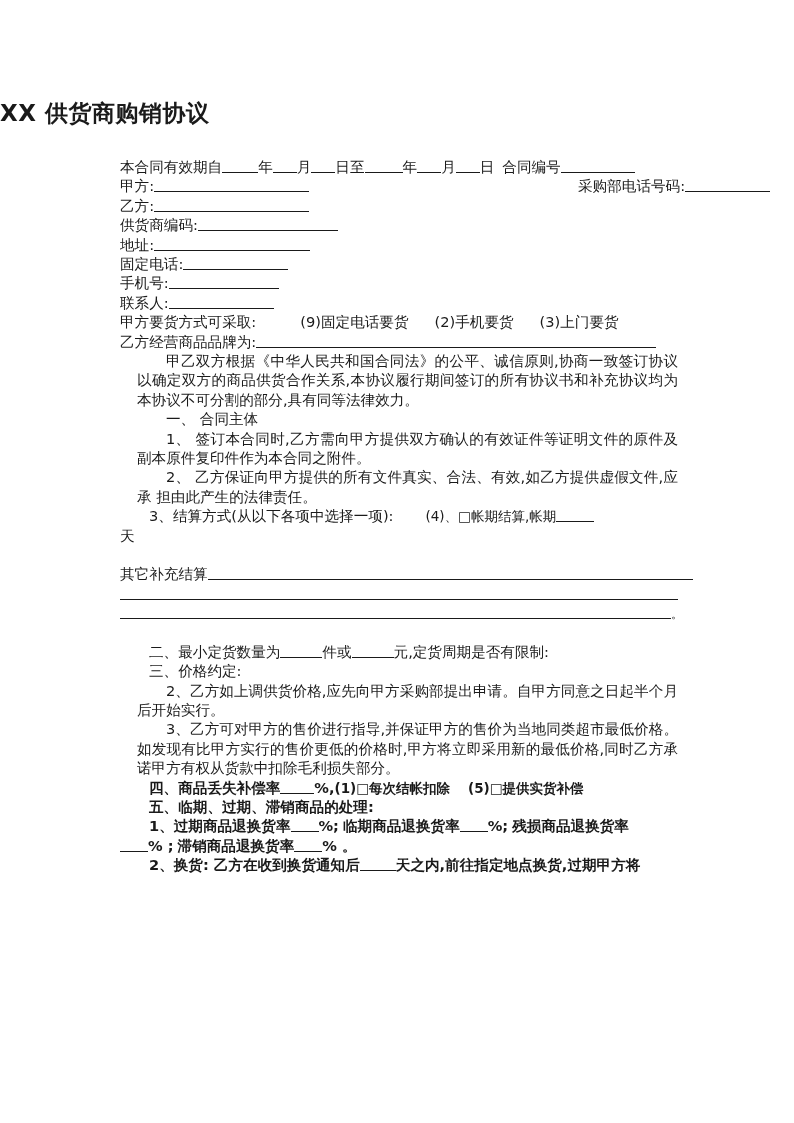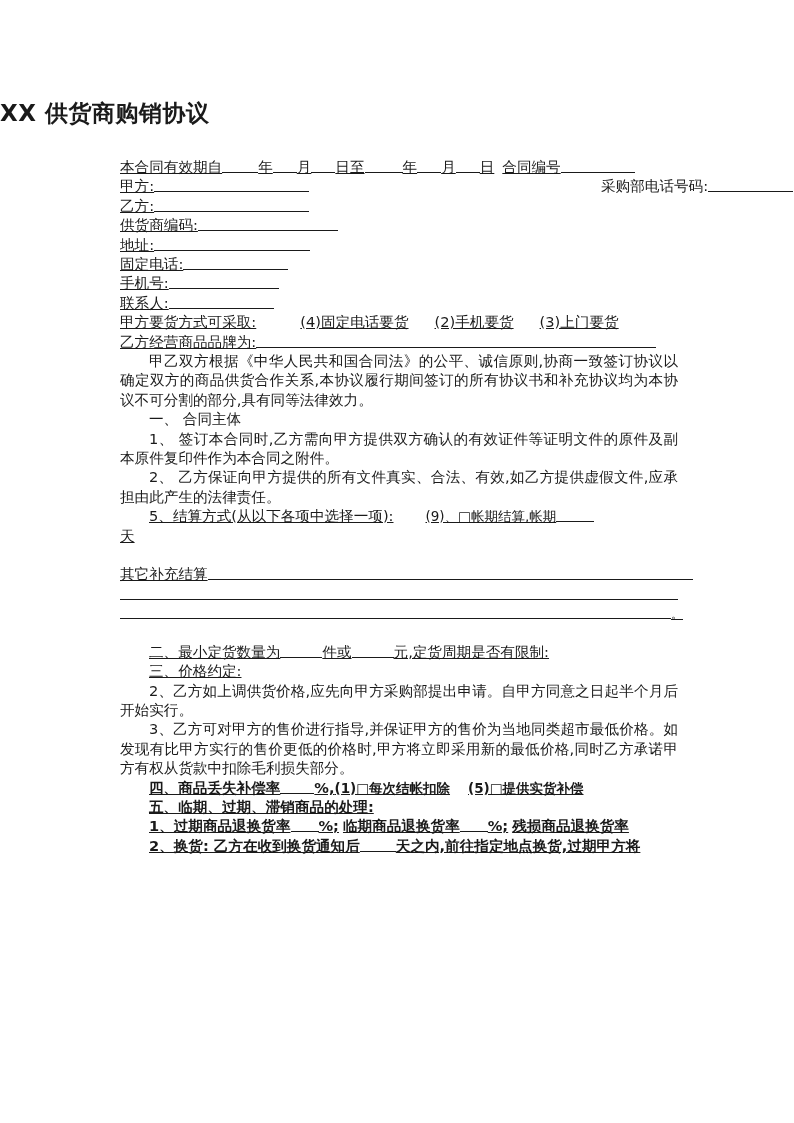--- a/index.html
+++ b/index.html
@@ -44,45 +44,44 @@
     line-height: 19.4px;
     font-family: "DejaVu Sans", "Liberation Sans", sans-serif;
     text-align: left;
   }
   .ln {
     white-space: nowrap;
     height: 19.4px;
     line-height: 19.4px;
     font-size: 14.6px;
     overflow: visible;
-    text-decoration: underline;
   }
   .para {
     line-height: 19.4px;
     font-size: 14.6px;
     text-align: justify;
     text-justify: inter-ideograph;
+    margin-left: 17px;
   }
   .blank {
     display: inline-block;
     border-bottom: 1px solid #1a1a1a;
     vertical-align: baseline;
     height: 13px;
     margin-bottom: -1px;
   }
   .sp { display: inline-block; }
   .bold { font-weight: bold; }
   .right-col {
     position: absolute;
     left: 458px;
     top: 0;
     white-space: nowrap;
     font-size: 14.6px;
     line-height: 19.4px;
-    margin-left: 23px;
   }
   .rel { position: relative; }
   .gap-line { height: 19.4px; }
   .checkbox {
     font-family: "DejaVu Sans", sans-serif;
     font-size: 13.5px;
   }
 </style>
 </head>
 <body>
@@ -120,37 +119,37 @@
 
     <div class="ln">
       <span>手机号:</span><span class="blank" style="width:110px"></span>
     </div>
 
     <div class="ln">
       <span>联系人:</span><span class="blank" style="width:105px"></span>
     </div>
 
     <div class="ln">
-      <span>甲方要货方式可采取:</span><span class="sp" style="width:44px"></span><span>(4)固定电话要货</span><span class="sp" style="width:26px"></span><span>(2)手机要货</span><span class="sp" style="width:26px"></span><span>(3)上门要货</span>
+      <span>甲方要货方式可采取:</span><span class="sp" style="width:44px"></span><span>(9)固定电话要货</span><span class="sp" style="width:26px"></span><span>(2)手机要货</span><span class="sp" style="width:26px"></span><span>(3)上门要货</span>
     </div>
 
     <div class="ln">
       <span>乙方经营商品品牌为:</span><span class="blank" style="width:400px"></span>
     </div>
 
     <div class="para" style="text-indent:29px">甲乙双方根据《中华人民共和国合同法》的公平、诚信原则,协商一致签订协议以确定双方的商品供货合作关系,本协议履行期间签订的所有协议书和补充协议均为本协议不可分割的部分,具有同等法律效力。</div>
 
     <div class="para" style="text-indent:29px">一、 合同主体</div>
 
     <div class="para" style="text-indent:29px">1、 签订本合同时,乙方需向甲方提供双方确认的有效证件等证明文件的原件及副本原件复印件作为本合同之附件。</div>
 
     <div class="para" style="text-indent:29px">2、 乙方保证向甲方提供的所有文件真实、合法、有效,如乙方提供虚假文件,应承 担由此产生的法律责任。</div>
 
     <div class="ln" style="padding-left:29px">
-      <span>5、结算方式(从以下各项中选择一项):</span><span class="sp" style="width:32px"></span><span class="checkbox">(9)、□帐期结算,帐期</span><span class="blank" style="width:38px"></span>
+      <span>3、结算方式(从以下各项中选择一项):</span><span class="sp" style="width:32px"></span><span class="checkbox">(4)、□帐期结算,帐期</span><span class="blank" style="width:38px"></span>
     </div>
 
     <div class="ln">
       <span>天</span>
     </div>
 
     <div class="gap-line"></div>
 
 
     <div class="ln">
@@ -183,19 +182,22 @@
       <span>四、商品丢失补偿率</span><span class="blank" style="width:34px"></span><span>%,</span><span class="checkbox">(1)□每次结帐扣除</span><span class="sp" style="width:18px"></span><span class="checkbox">(5)□提供实货补偿</span>
     </div>
 
 
     <div class="ln bold" style="padding-left:29px">五、临期、过期、滞销商品的处理:</div>
 
     <div class="ln bold" style="padding-left:29px">
       <span>1、过期商品退换货率</span><span class="blank" style="width:28px"></span><span>%;</span><span class="sp" style="width:4px"></span><span>临期商品退换货率</span><span class="blank" style="width:28px"></span><span>%;</span><span class="sp" style="width:4px"></span><span>残损商品退换货率</span>
     </div>
 
+    <div class="ln bold">
+      <span class="blank" style="width:28px"></span><span>% ;</span><span class="sp" style="width:4px"></span><span>滞销商品退换货率</span><span class="blank" style="width:28px"></span><span>% 。</span>
+    </div>
 
     <div class="ln bold" style="padding-left:29px">
       <span>2、换货: 乙方在收到换货通知后</span><span class="blank" style="width:36px"></span><span>天之内,前往指定地点换货,过期甲方将</span>
     </div>
 
   </div>
 </div>
 
 </body></html>

